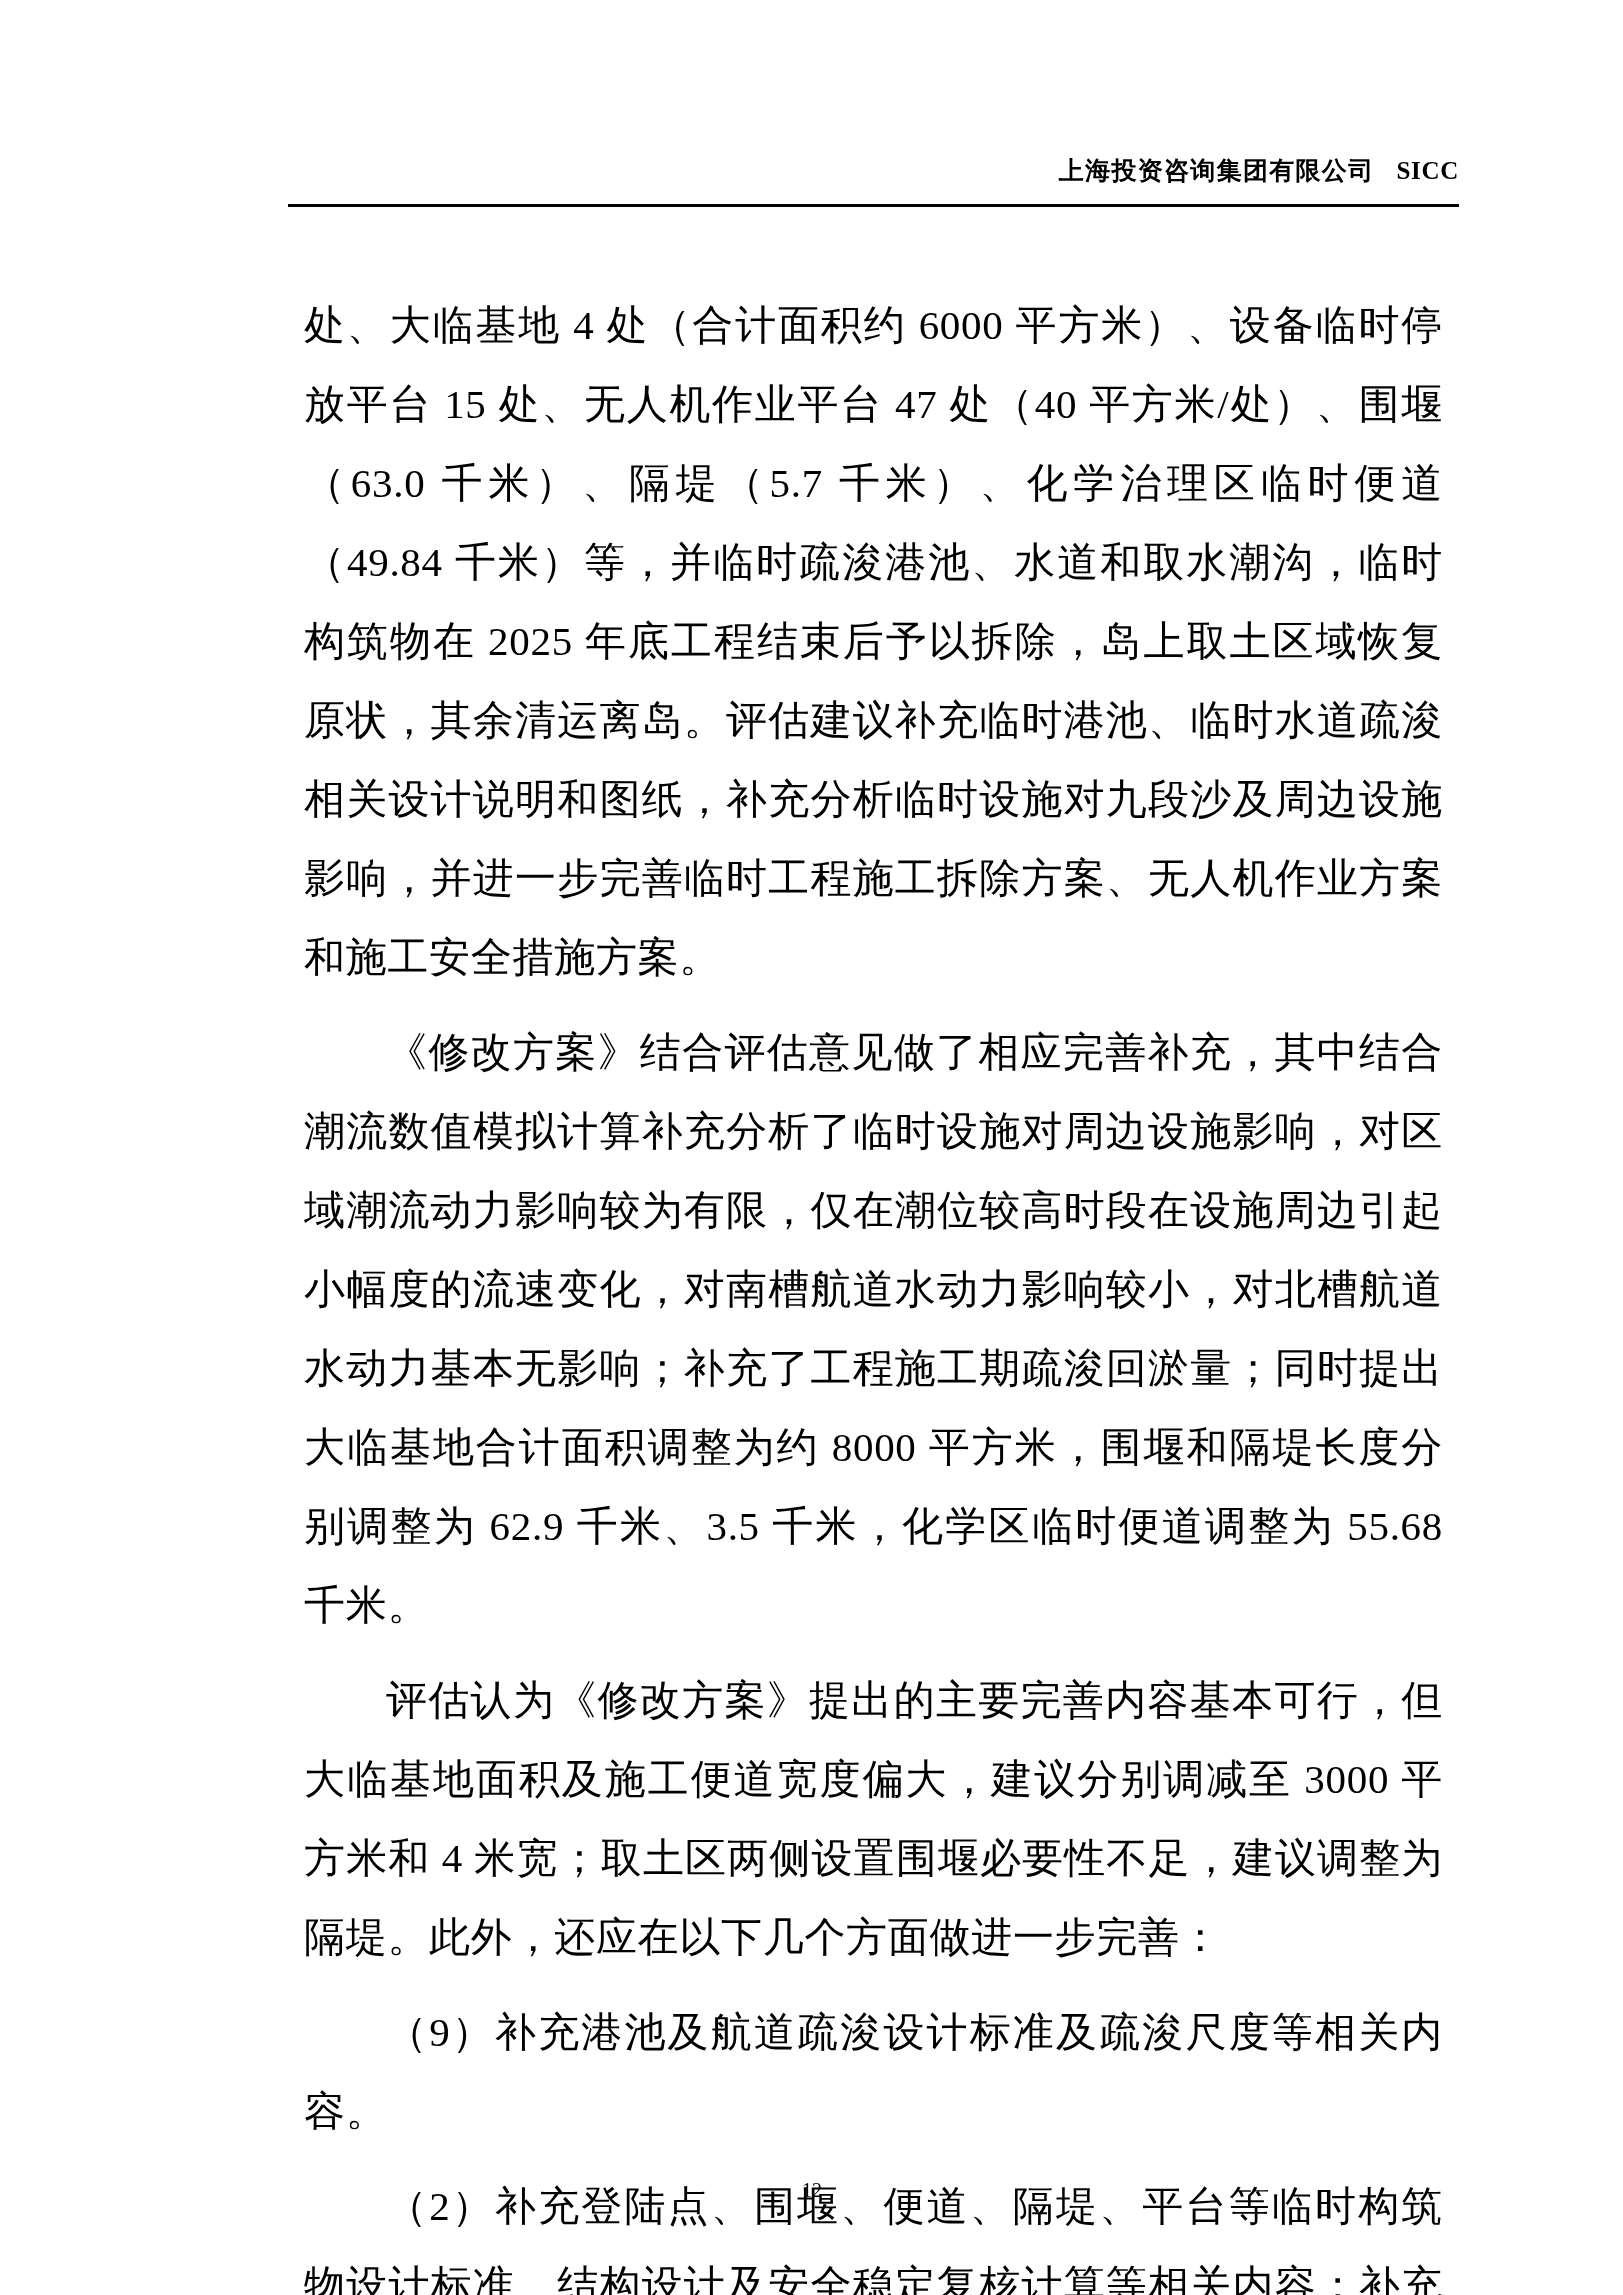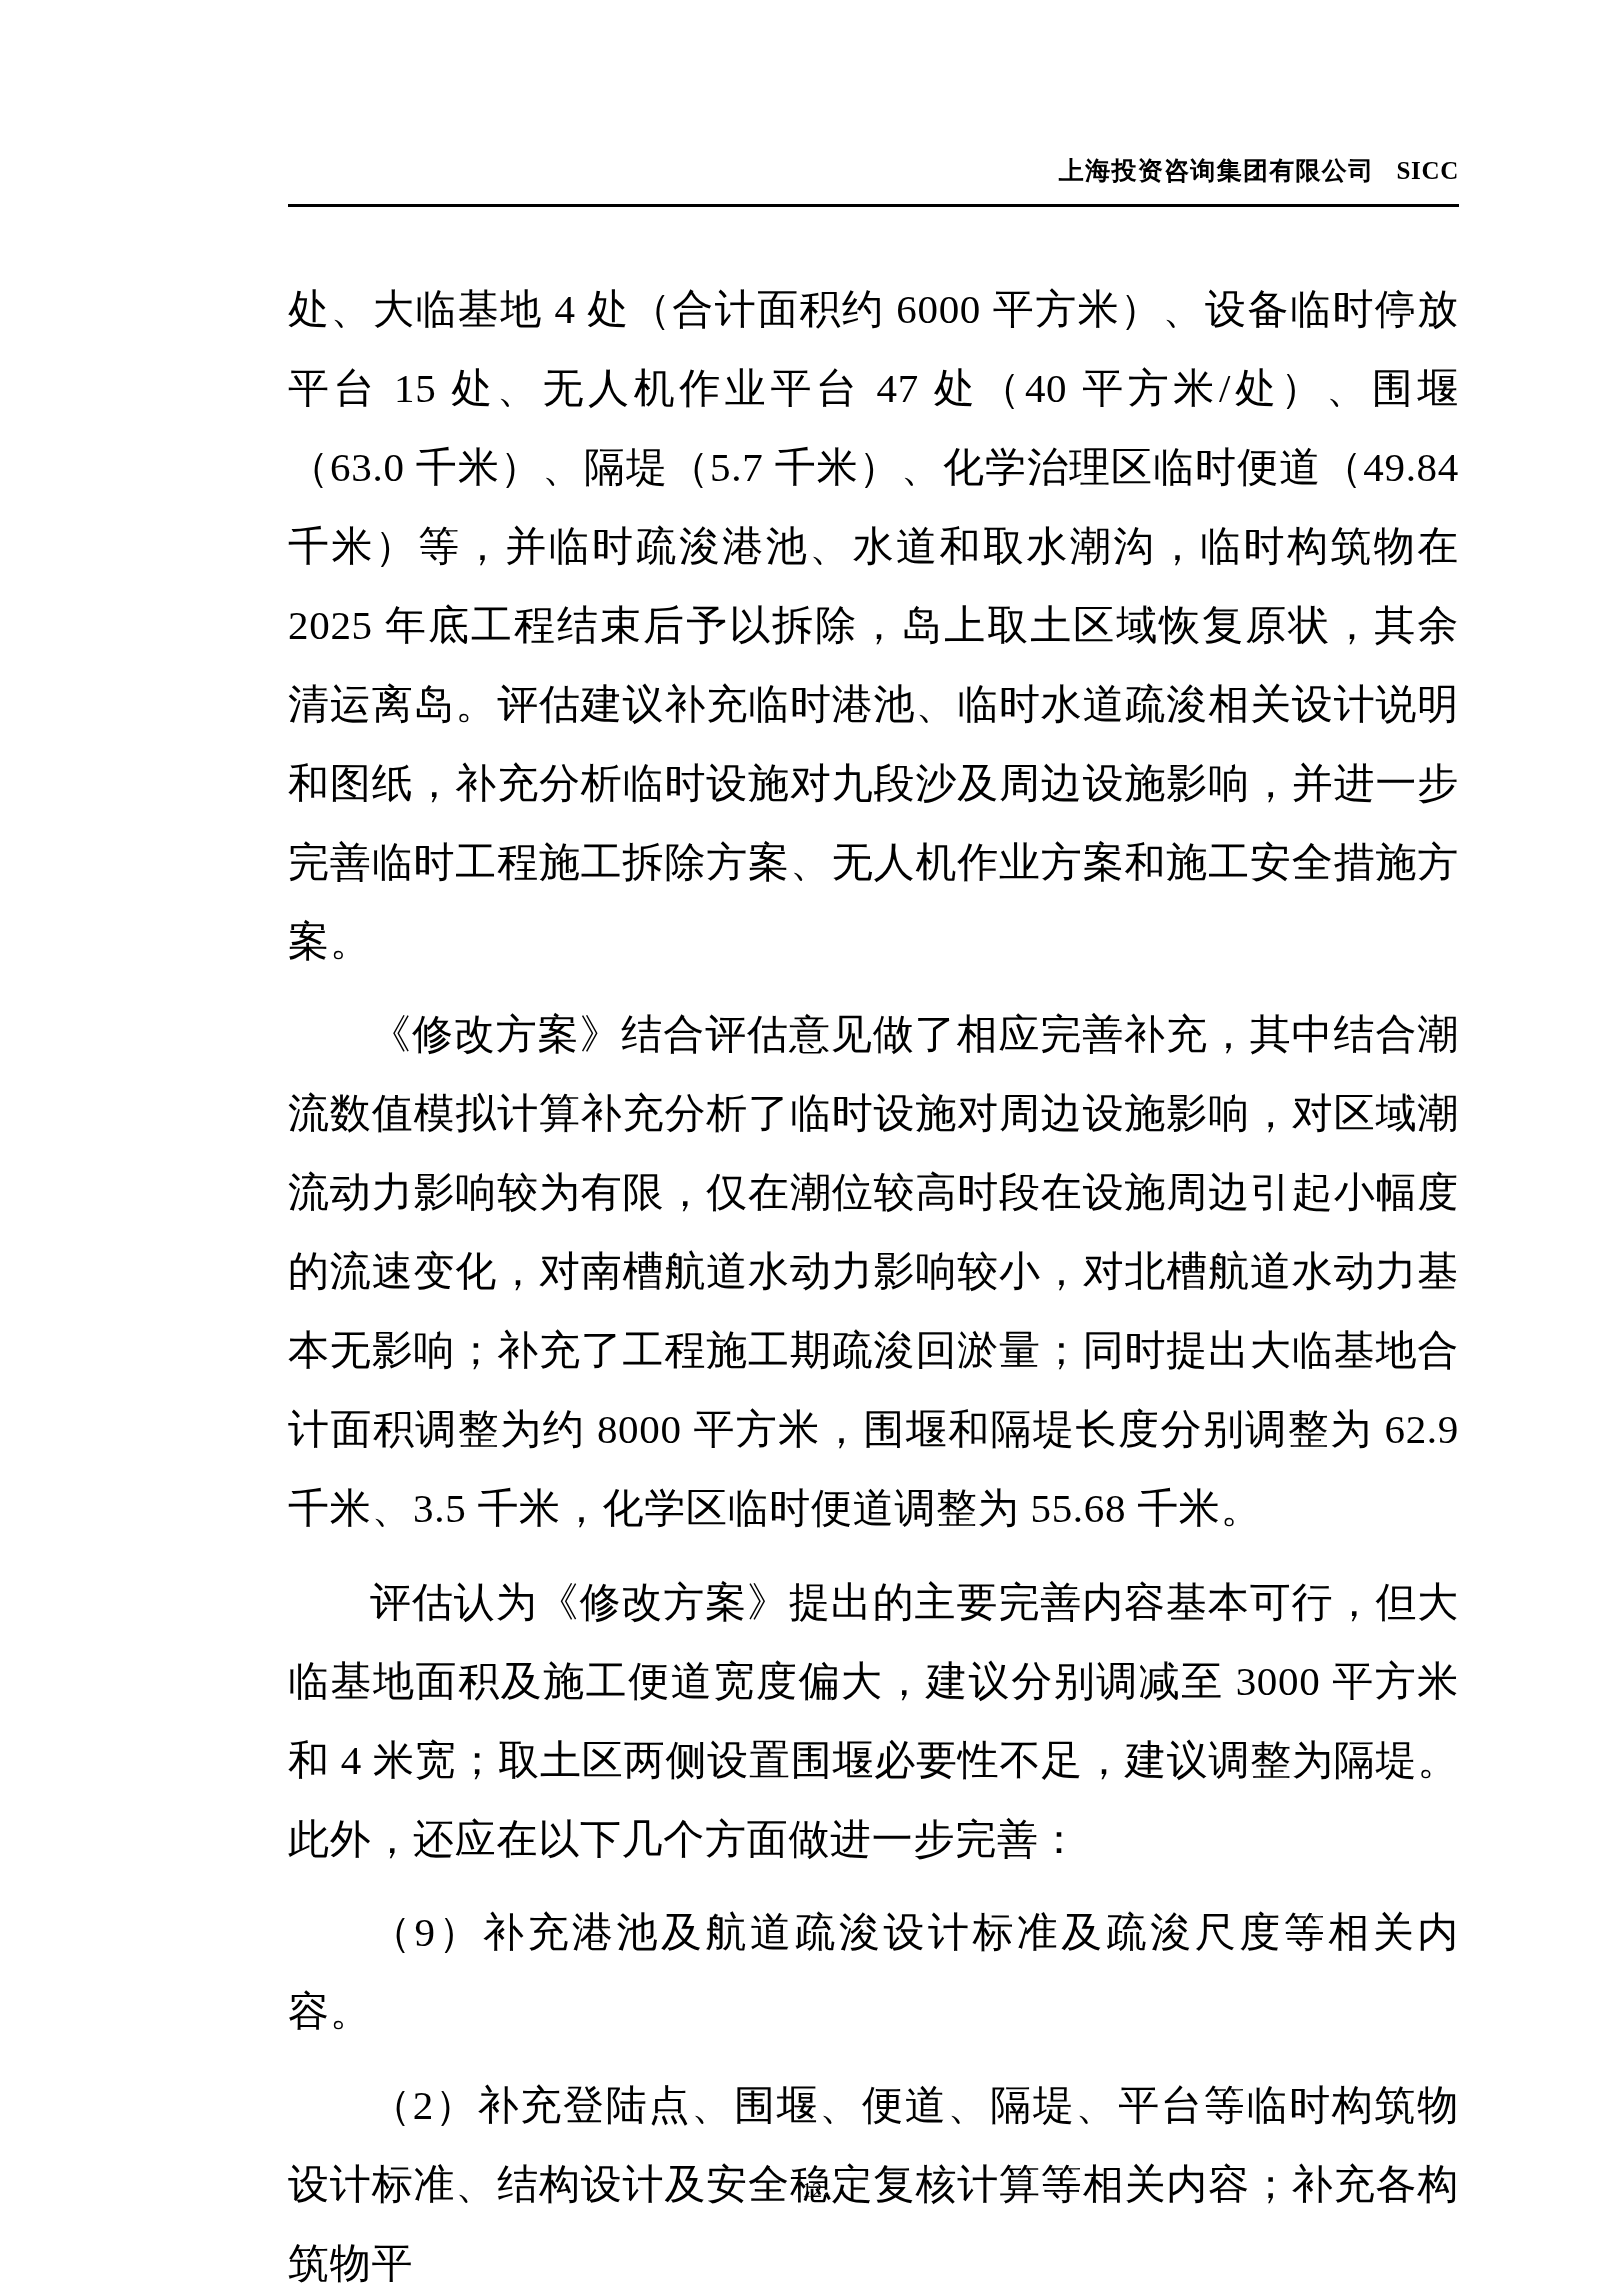--- a/index.html
+++ b/index.html
@@ -50,21 +50,21 @@
     top: 270px;
     left: 288px;
     width: 1171px;
     font-size: 41px;
     line-height: 79px;
     text-align: justify;
     text-justify: inter-ideograph;
     letter-spacing: 0.7px;
   }
   .para {
-    margin: 0;
+    margin: 16px;
     font-family: Liberation Serif, serif;
   }
   .para + .para {
     margin-top: 14.4px;
   }
   .para.indent {
     text-indent: 2em;
   }
   .footer {
     position: absolute;

